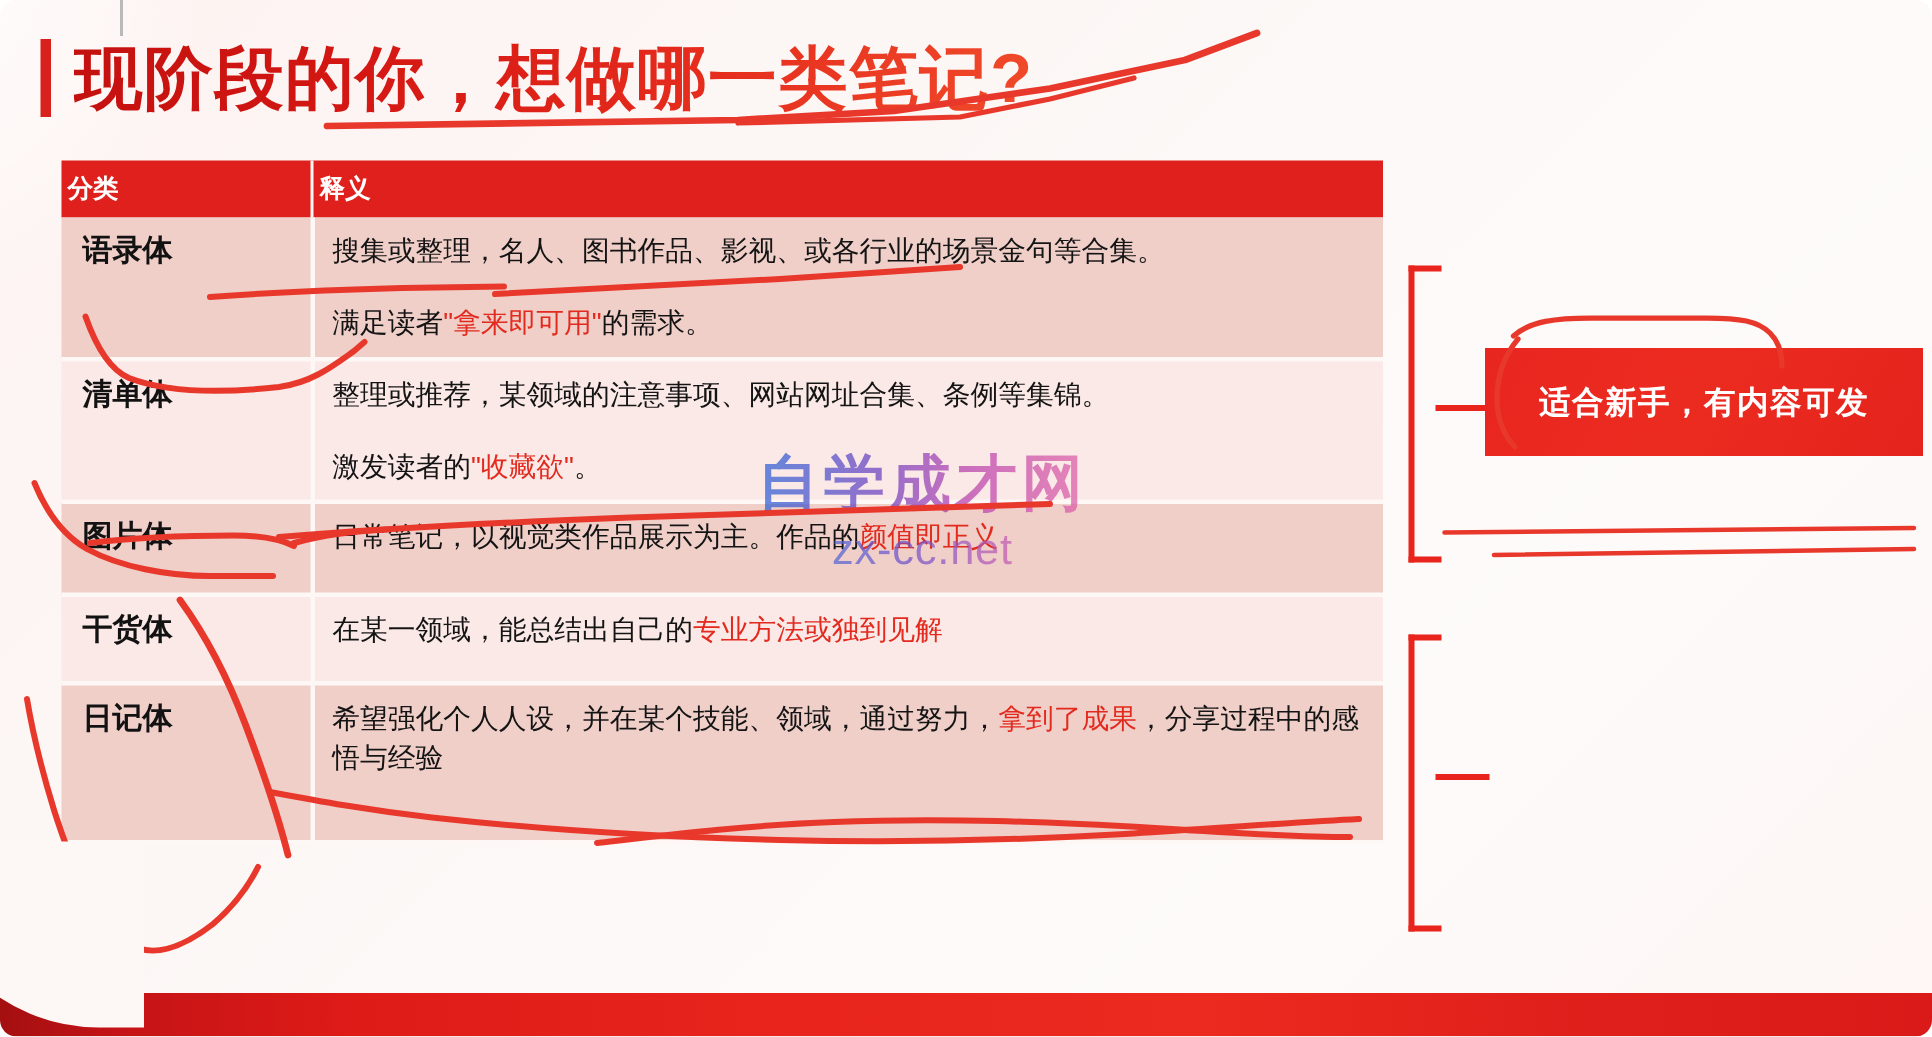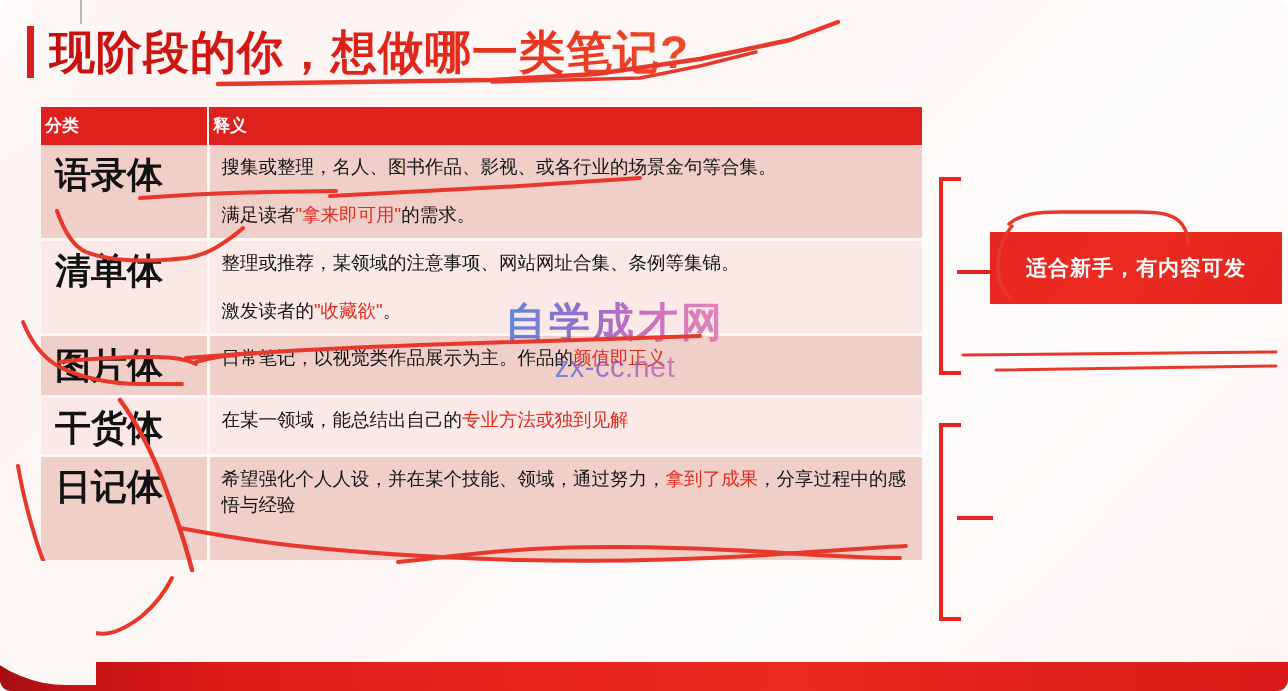--- a/index.html
+++ b/index.html
@@ -89,21 +89,21 @@
     font-size: 17px;
     font-weight: bold;
     text-align: left;
     padding: 7px 12px 8px 4px;
     border-right: 2px solid #fdf7f5;
     height: 17px;
   }
   table.notes-table th:last-child { border-right: none; margin-left: 24px; }
   td.cat-cell {
     width: 167px;
-    font-size: 36px;
+    font-size: 20px;
     font-weight: bold;
     color: #121212;
     padding: 0 0 0 14px;
     vertical-align: top;
     border-right: 3px solid #fdf7f5;
     border-bottom: 3px solid #fdf7f5;
     line-height: 1.0;
   }
   td.cat-cell .cat-inner { padding-top: 12px; }
   td.desc-cell {

